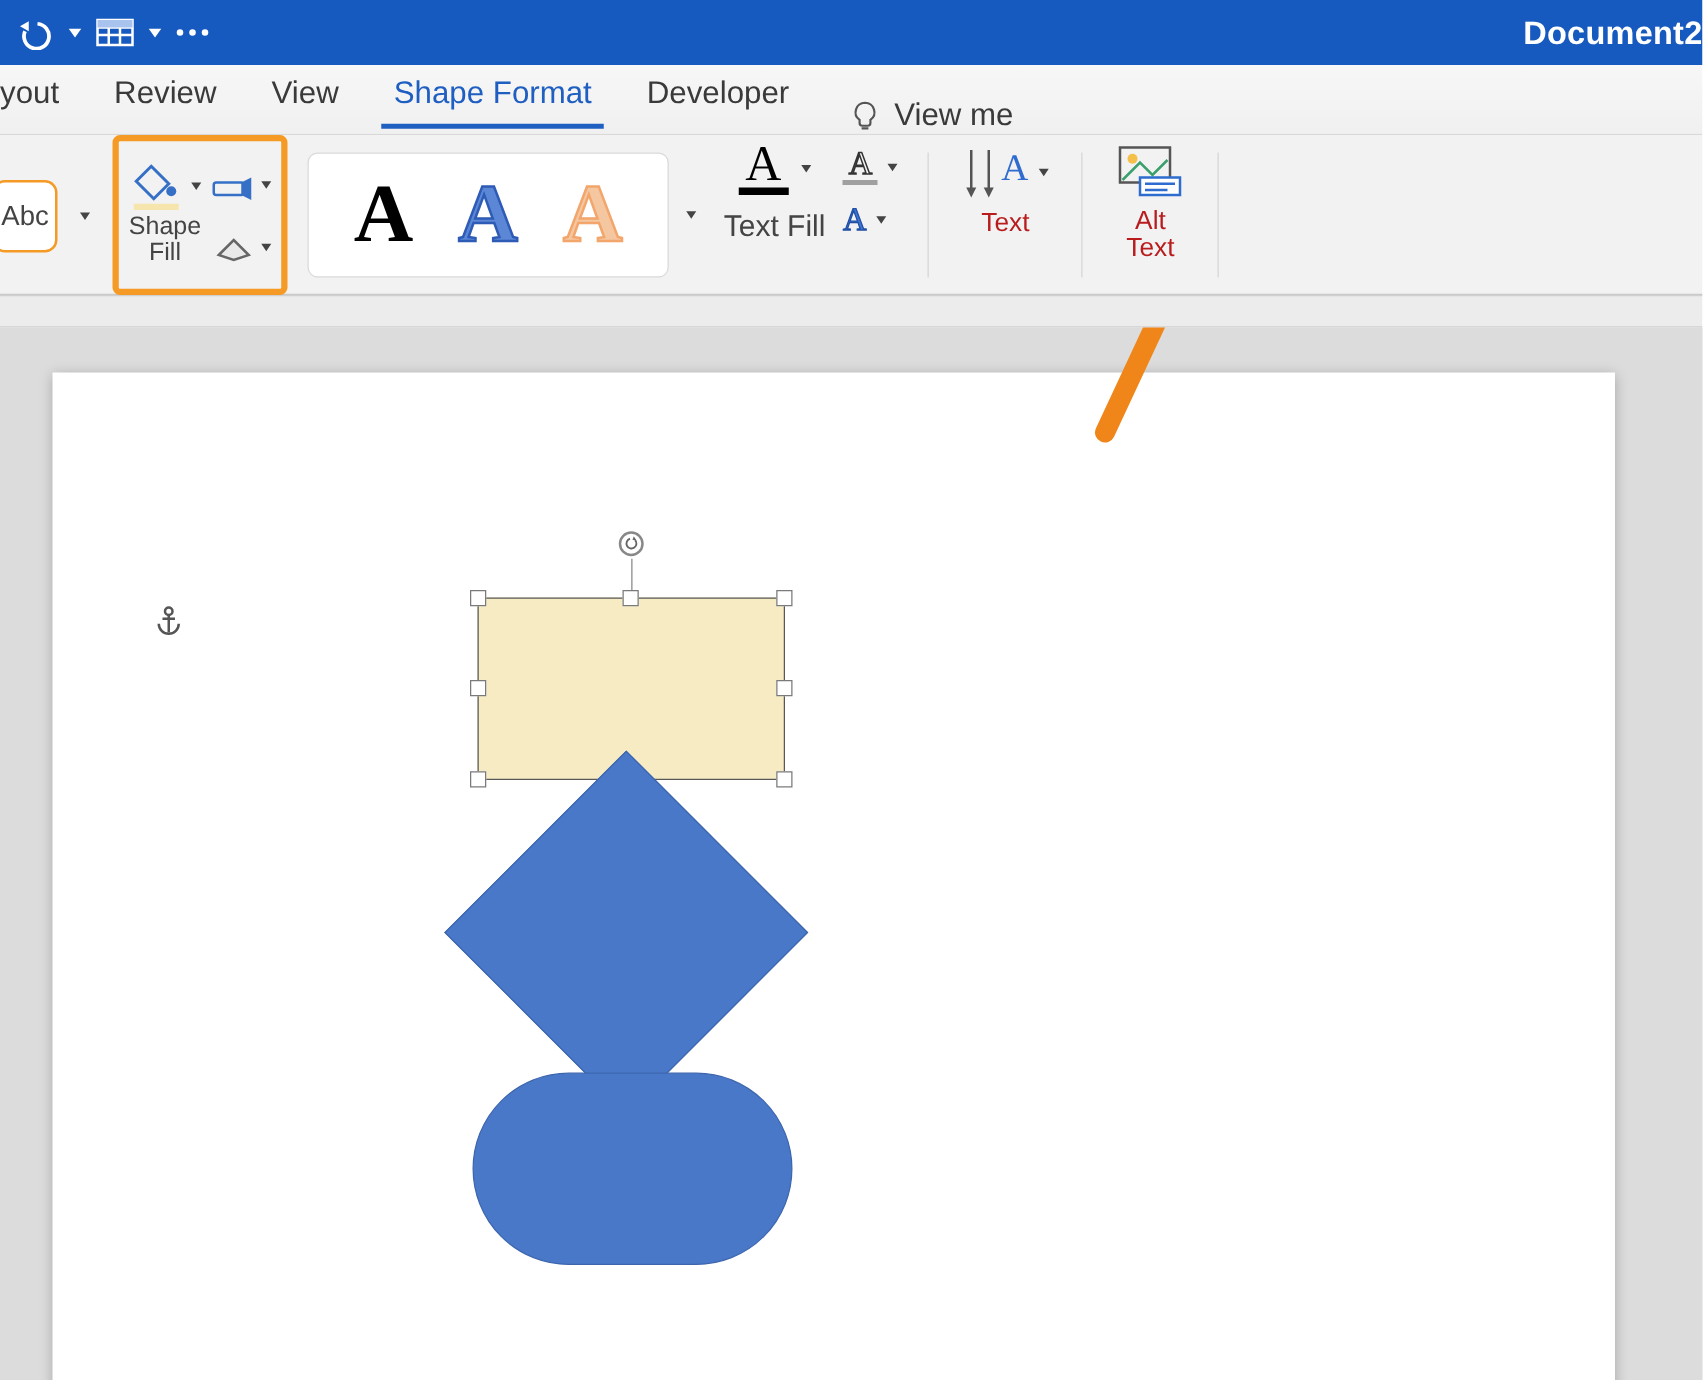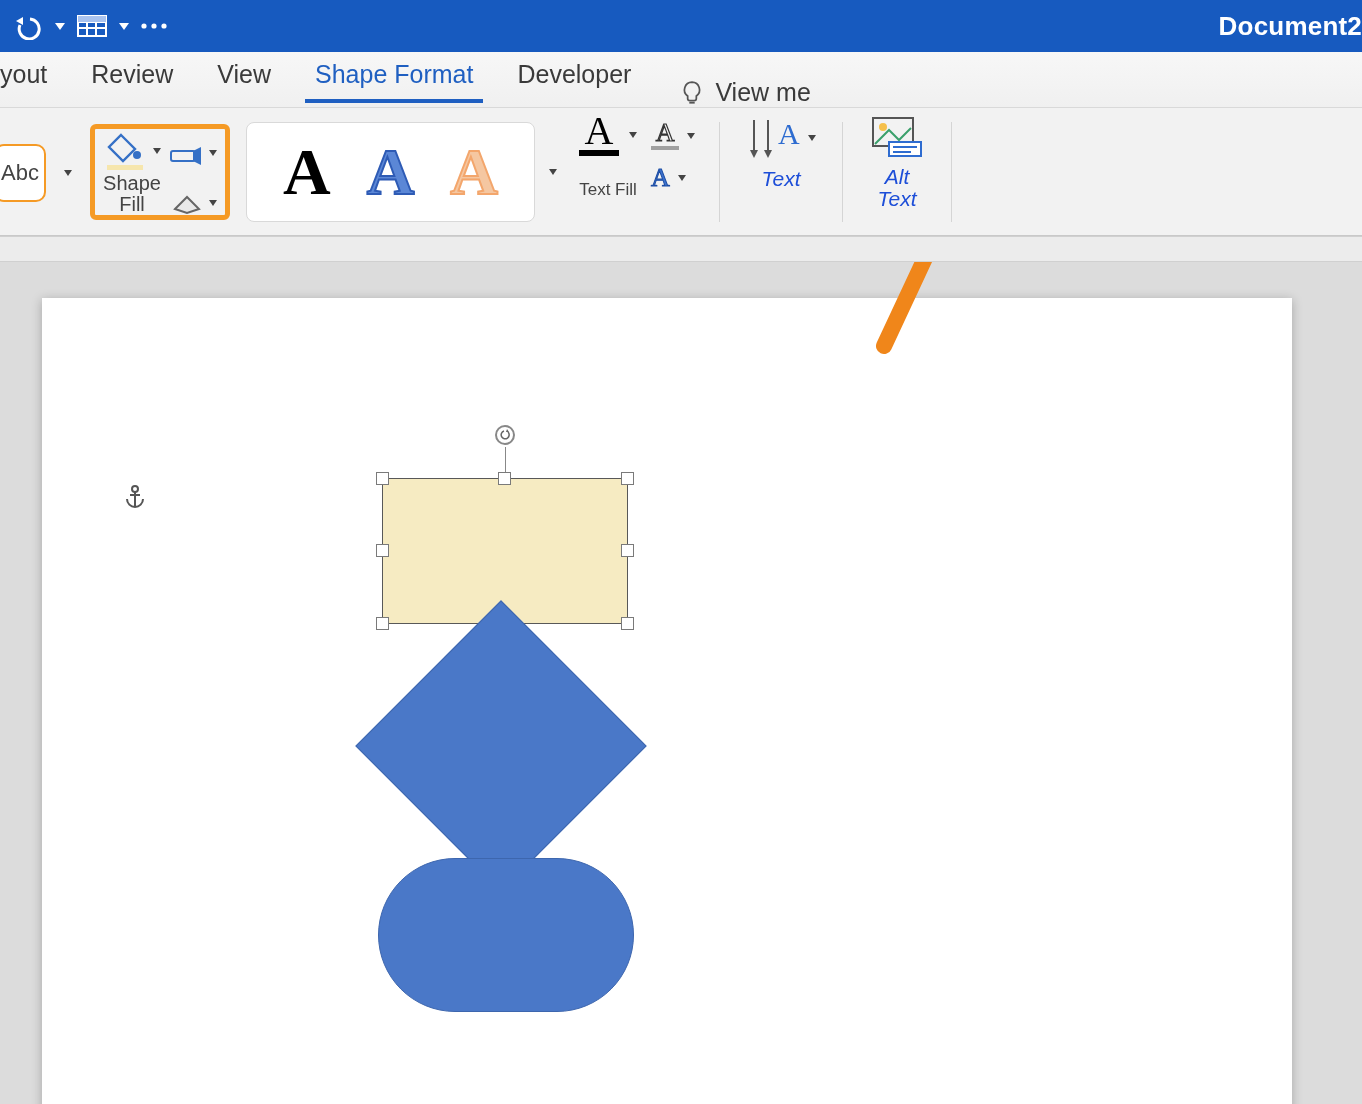--- a/index.html
+++ b/index.html
@@ -63,34 +63,34 @@
     background:#f2f2f2;
     border-bottom:1px solid #c9c9c9;
     display:flex;
     align-items:center;
     position:relative;
     padding-right:8px;
   }
   .sep { width:1px; height:100px; background:#d5d5d5; margin:0 14px; }
 
   .grp { display:flex; flex-direction:column; align-items:center; justify-content:flex-start; height:100%; padding:6px 10px 4px; }
-  .grp .label { font-size:17px; color:#444; margin-top:24px; }
+  .grp .label { font-size:24px; color:#444; margin-top:12px; }
   .grp .row { display:flex; align-items:center; }
 
   .abcbox {
     background:#fff; border:2px solid #f59a25; border-radius:10px;
     width:52px; height:58px; display:flex; align-items:center; justify-content:center;
     font-size:22px; font-weight:500; color:#444; margin-left:-16px;
   }
   .expand-caret { margin-left:18px; margin-right:8px; }
 
   
   .hlgrp {
     border:5px solid #f59a25; border-radius:6px; background:#f2f2f2; padding:4px 8px;
-    display:flex; gap:8px; align-items:flex-start; height:96px;
+    display:flex; gap:8px; align-items:center; height:128px;
   }
   .hlgrp .col { display:flex; flex-direction:column; align-items:center; gap:2px; }
   .hlgrp .mini { display:flex; align-items:center; gap:6px; height:36px;}
   .shape-fill-label{font-size:20px; color:#444; text-align:center; line-height:21px; margin-top:2px;}
 
   .gallery {
     background:#fff; border:1px solid #d9d9d9; border-radius:8px;
     height:100px; display:flex; align-items:center; gap:36px; padding:0 36px;
     margin-left:16px;
   }
@@ -102,21 +102,21 @@
   .textfill { display:flex; align-items:center; gap:10px;}
   .tf-iconwrap{display:flex;flex-direction:column;align-items:center}
   .tf-iconwrap .bar{width:40px;height:6px;background:#000;margin-top:2px}
   .tf-iconwrap .bar.none{background:#a0a0a0}
 
   .smallstack { display:flex; flex-direction:column; gap:8px;}
   .smallstack .itm{display:flex;align-items:center;gap:8px;height:34px;}
 
   .ribbonbtn { display:flex; flex-direction:column; align-items:center; justify-content:flex-start; height:100%; padding:6px 12px 4px; gap:6px;}
   .ribbonbtn svg { }
-  .ribbonbtn .lbl { font-size:21px; color:#1d4ed8; line-height:22px; text-align:center;font-style:italic; }
+  .ribbonbtn .lbl { font-size:21px; color:#b91c1c; line-height:22px; text-align:center; }
   .drop { display:flex; gap:6px; align-items:center;}
 
   
   .ruler { height:26px; background:#ececec; border-bottom:1px solid #d0d0d0; position:relative; font-size:12px; color:#777;}
   .ruler::before{content:"";position:absolute;left:0;right:0;top:0;height:1px;background:#d0d0d0;}
 
   
   .workspace {
     position:absolute; top:262px; left:0; right:0; bottom:0;
     background:#dcdcdc;

